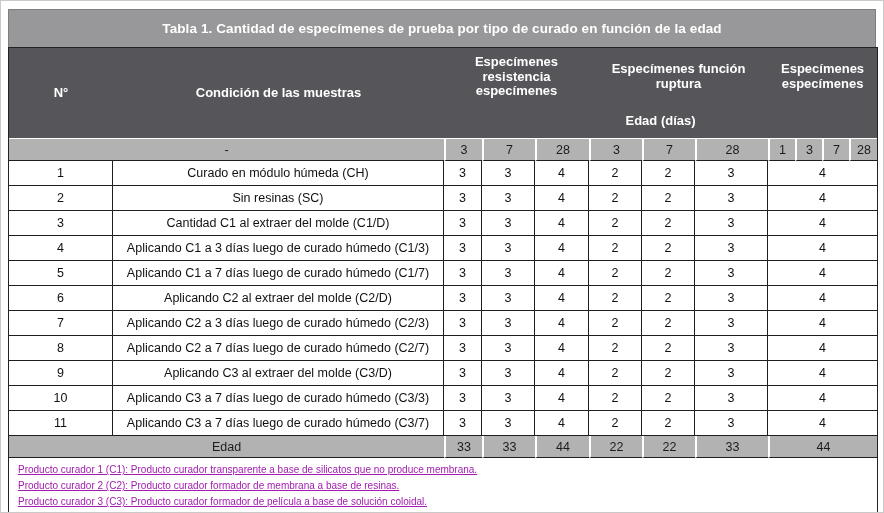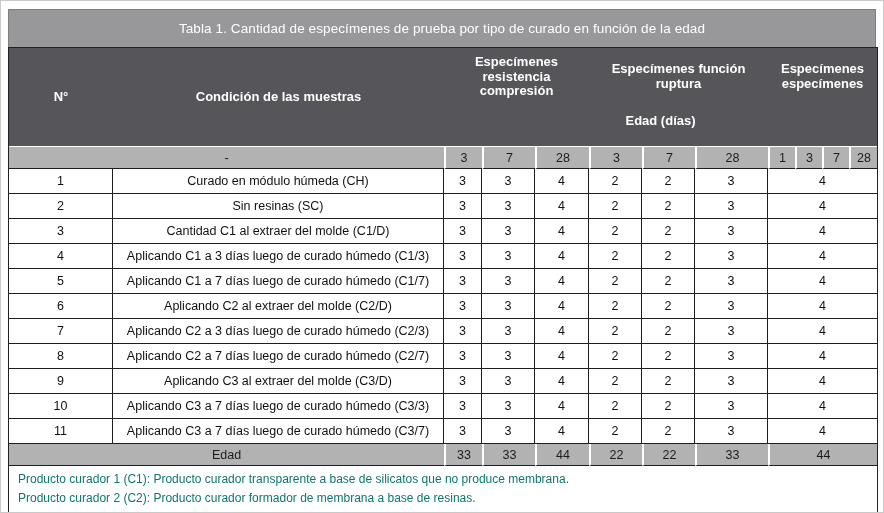--- a/index.html
+++ b/index.html
@@ -9,38 +9,38 @@
     border:1px solid var(--page-border,#c9c9c9);
     padding:8px 7px;background:#fff;overflow:hidden;
   }
   .fig{width:868px;}
   .title-bar{
     box-sizing:border-box;height:38px;
     background:var(--title-bar-bg,#98989a);
     border:1px solid var(--title-bar-border,#7f7f82);
     border-bottom:none;
     color:var(--header-text,#fff);
-    font-weight:normal;font-size:13.5px;
+    font-weight:bold;font-size:13.5px;
     display:flex;align-items:center;justify-content:center;
     letter-spacing:.1px;
   }
   table.spec{
     width:868px;table-layout:fixed;border-spacing:0;border-collapse:separate;
     border:1.5px solid #222;
     border-bottom-width:3px;border-bottom-color:#6e6e6e;
     font-size:12.5px;color:var(--body-text,#111);
   }
   
   tr.dark th{
     background:var(--header-bg,#56565a);color:var(--header-text,#fff);
     font-weight:bold;font-size:13px;line-height:1.15;
     border:0;padding:2px 3px;text-align:center;vertical-align:middle;
   }
   tr.dark.grp th{height:54px;}
-  tr.dark th.edad{height:26px;vertical-align:middle;padding-bottom:12px;}
+  tr.dark th.edad{height:26px;vertical-align:middle;padding-bottom:4px;}
   
   tr.gray td{
     background:var(--subheader-bg,#b2b2b3);
     text-align:center;height:21px;padding:0 2px;
     border:0;border-bottom:1px solid var(--grid-border,#1f1f1f);
     font-size:12.5px;color:#1c1c1c;
   }
   tr.ages td{border-top:1px solid var(--separator-white,#fff);}
   tr.gray td + td{border-left:2px solid var(--separator-white,#fff);}
   
@@ -48,21 +48,21 @@
     background:#fff;text-align:center;height:22px;padding:1px 3px;
     border-right:1px solid var(--grid-border,#1f1f1f);
     border-bottom:1px solid var(--grid-border,#1f1f1f);
     white-space:nowrap;overflow:hidden;
   }
   tbody.data td:last-child{border-right:0;}
   
   td.notes{
     background:#fff;text-align:left;padding:4px 9px 7px;border:0;
   }
-  .note-line{font-size:12px;line-height:1.62;color:#0f766e;}
+  .note-line{font-size:10px;line-height:1.62;color:#a21caf;text-decoration:underline;}
 </style>
 </head>
 <body>
 
 <div class="page">
   <div class="fig">
 
     <div class="title-bar">Tabla 1. Cantidad de especímenes de prueba por tipo de curado en función de la edad</div>
 
     <table class="spec">
@@ -78,21 +78,21 @@
         <col style="width:27px">
           <col style="width:27px">
           <col style="width:27px">
           <col style="width:28px">
       </colgroup>
 
       <thead>
         <tr class="dark grp">
           <th rowspan="2">N°</th>
           <th rowspan="2">Condición de las muestras</th>
-          <th colspan="3">Especímenes resistencia compresión</th>
+          <th colspan="3">Especímenes resistencia especímenes</th>
           <th colspan="3">Especímenes función ruptura</th>
           <th colspan="4">Especímenes especímenes</th>
         </tr>
         <tr class="dark">
           <th colspan="10" class="edad">Edad (días)</th>
         </tr>
         <tr class="gray ages">
           <td colspan="2">-</td>
           <td>3</td>
           <td>7</td>

